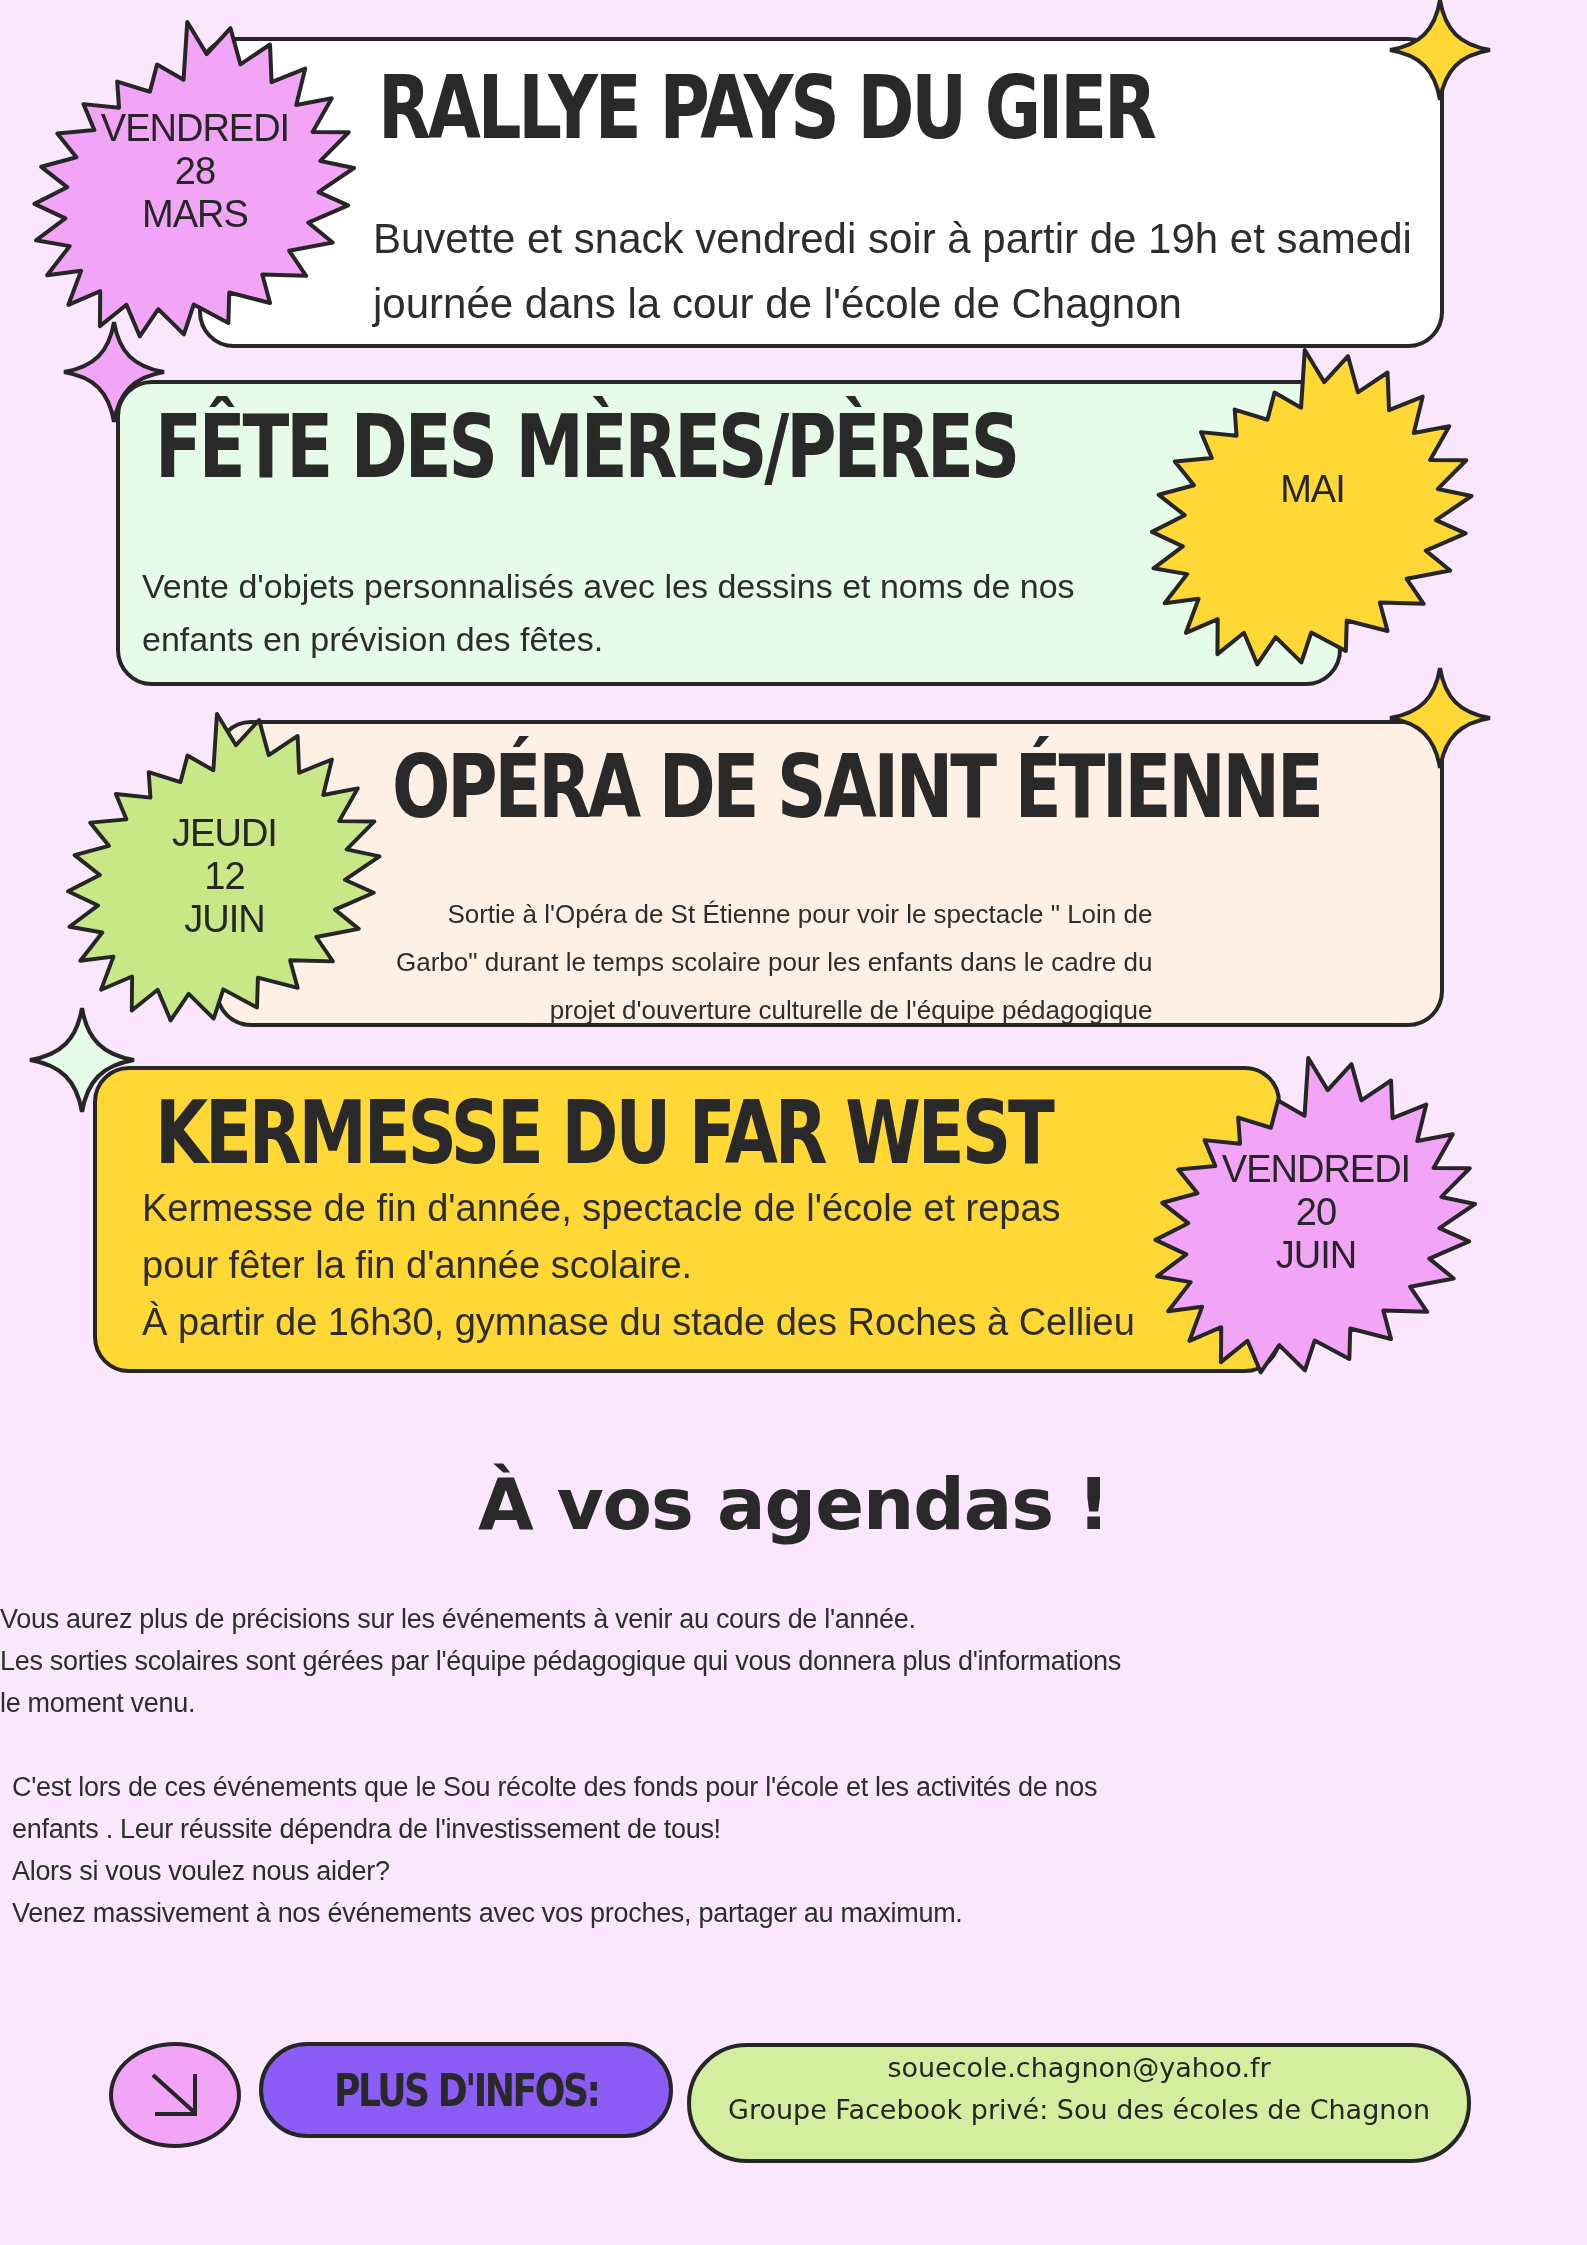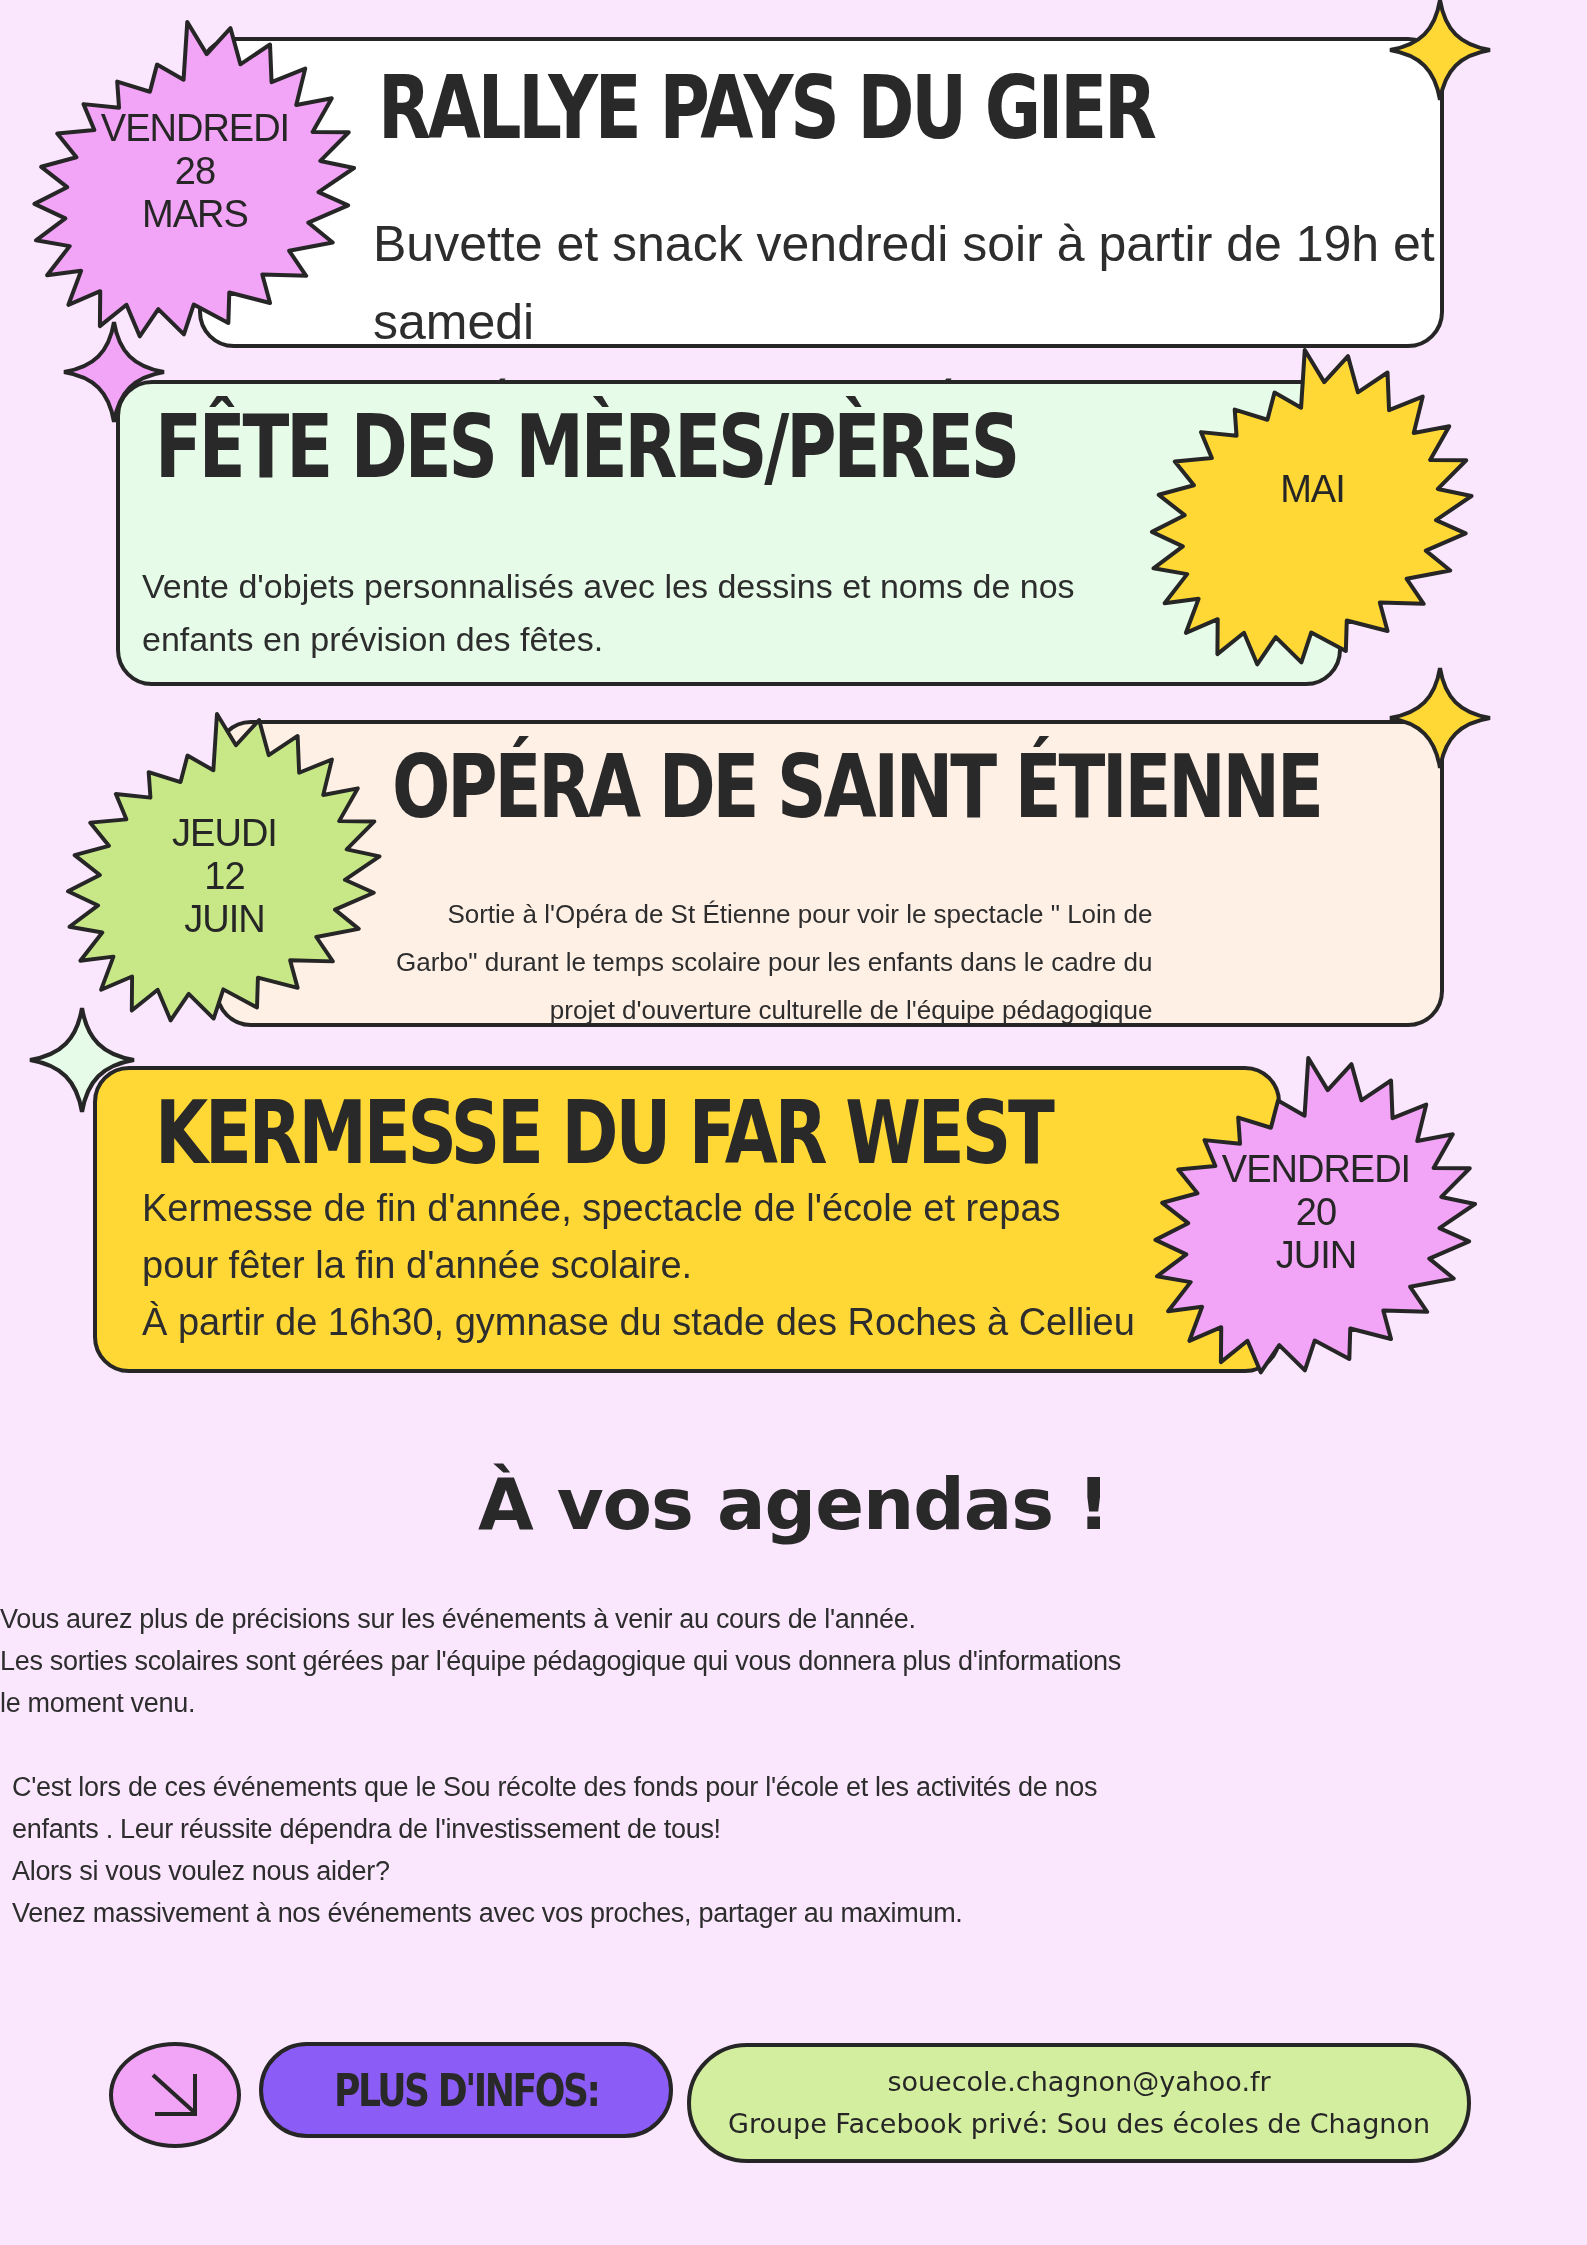--- a/index.html
+++ b/index.html
@@ -56,40 +56,40 @@
     position:absolute; left:259px; top:2042px; width:414px; height:96px;
     background:#8b5cf6; border:4px solid #262626; border-radius:53px;
     box-sizing:border-box; display:flex; align-items:center; justify-content:center;
     font-family:"DejaVu Sans", sans-serif; font-weight:900; font-size:44px;
     letter-spacing:-3px; color:#292929;
   }
   #contact-pill {
     position:absolute; left:687px; top:2043px; width:784px; height:120px;
     background:#D4EEA0; border:4px solid #262626; border-radius:60px;
     box-sizing:border-box; display:flex; flex-direction:column;
-    align-items:center; justify-content:center;
+    align-items:center; justify-content:flex-start;
     font-family:"DejaVu Sans", sans-serif; font-size:27px; line-height:42px;
     color:#262626;
   }
 </style>
 </head>
 <body>
 
 <svg width="0" height="0" style="position:absolute">
   <defs>
 
     <path id="burst-path" d="M50.0,0.0 L56.3,10.4 L64.0,2.0 L67.2,13.7 L76.8,7.3 L77.3,19.5 L88.2,15.1 L85.3,26.9 L96.8,24.7 L90.6,35.6 L102.3,35.7 L93.1,45.0 L104.0,47.3 L92.5,55.1 L102.1,59.4 L89.2,65.0 L97.1,71.4 L83.0,74.1 L88.5,82.2 L74.3,81.8 L76.8,91.0 L63.6,87.6 L63.3,97.5 L52.1,91.5 L48.9,101.2 L40.6,93.0 L34.6,101.8 L30.3,91.6 L21.7,98.5 L21.8,87.2 L11.5,91.6 L15.6,80.6 L4.6,82.0 L11.9,72.6 L1.0,70.7 L10.5,63.6 L0.5,58.9 L11.1,53.5 L2.7,46.9 L14.1,43.8 L7.9,36.1 L19.9,35.0 L16.4,26.6 L27.9,27.8 L27.3,19.3 L37.9,22.6 L40.2,13.8 L48.8,18.7 Z"></path>
     <path id="sparkle-path" d="M50,0 C55,30 70,45 100,50 C70,55 55,70 50,100 C45,70 30,55 0,50 C30,45 45,30 50,0 Z"></path>
   </defs>
 </svg>
 
 <div class="card" style="left:198px; top:37px; width:1246px; height:311px; background:#FFFFFF;">
 </div>
 <h2 class="card-title" style="left:378px; top:56px; font-size:88px; transform:scaleX(0.78);">RALLYE  PAYS DU GIER</h2>
-<div class="card-body" style="left:373px; top:206px; font-size:50px;">
+<div class="card-body" style="left:373px; top:206px; font-size:42px;">
   <div>Buvette et snack vendredi soir à partir de 19h et samedi</div>
   <div>journée dans la cour de l'école de Chagnon</div>
 </div>
 <div class="burst" style="left:30px; top:22px; width:330px; height:318px;">
   <svg viewBox="0 0 105 103">
     <use href="#burst-path" fill="#F2A4F6" stroke="#262626" stroke-width="1.3" stroke-linejoin="round"></use>
   </svg>
   <div class="burst-text" style="padding-bottom:20px; box-sizing:border-box;">
     <div>VENDREDI</div>
     <div>28</div>

